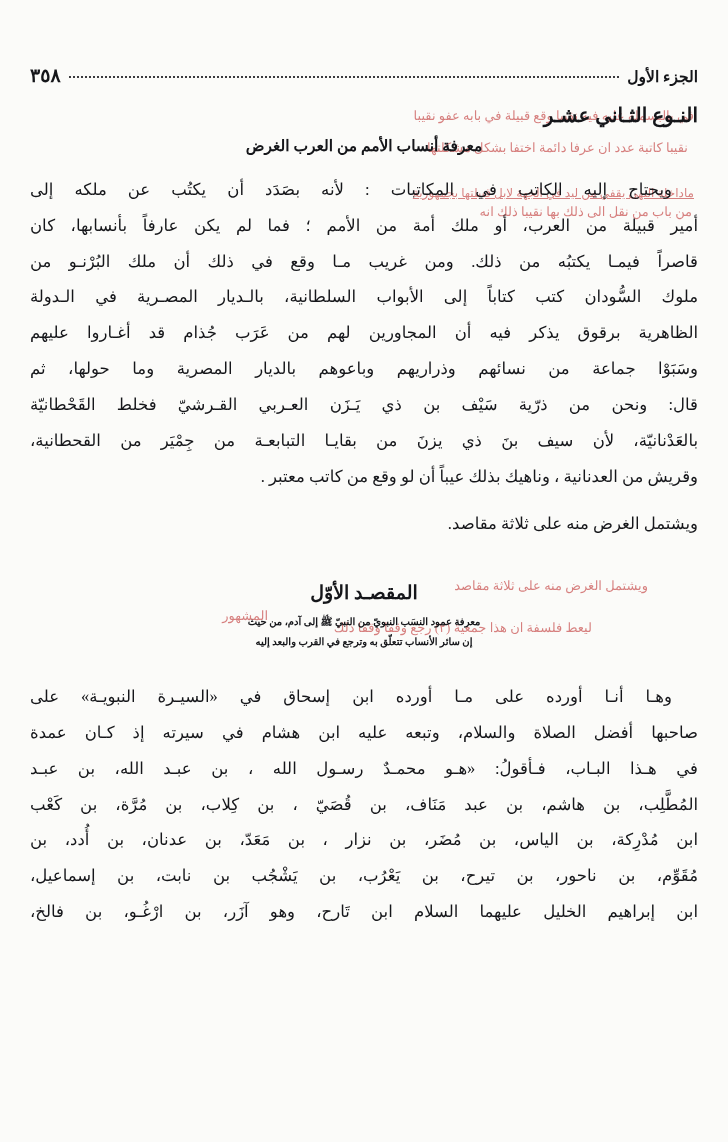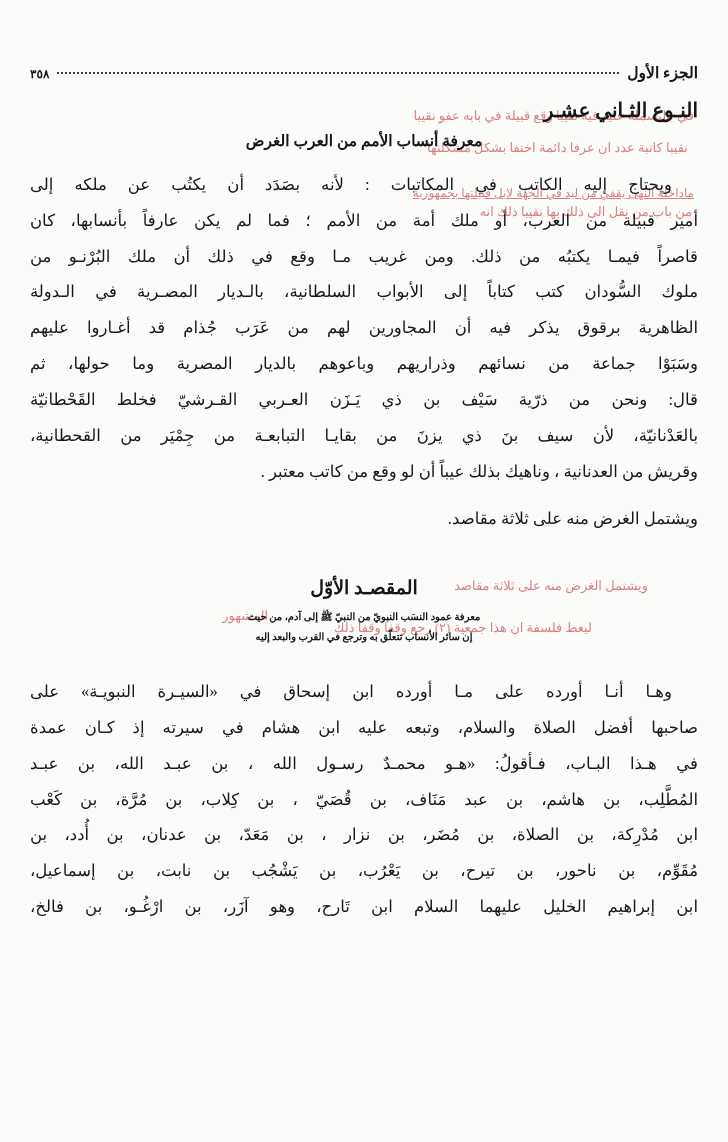--- a/index.html
+++ b/index.html
@@ -51,21 +51,21 @@
   .header-row .part-title { white-space: nowrap; }
   .header-row .dots {
     flex: 1 1 auto;
     margin: 0 8px;
     border-bottom: 2px dotted #3a3a3e;
     transform: translateY(-4px);
     height: 1px;
   }
   .header-row .page-number {
     white-space: nowrap;
-    font-size: 12px;
+    font-size: 19px;
     letter-spacing: 1px;
     font-family: Liberation Serif, serif;
   }
 
   
   .main-heading {
     text-align: right;
     font-size: 20px;
     font-weight: bold;
     margin-top: 16px;
@@ -161,19 +161,19 @@
     <div class="section-sub">معرفة عمود النسَب النبويّ من النبيّ ﷺ إلى آدم، من حيث</div>
     <div class="section-sub" style="margin-top:0">إن سائر الأنساب تتعلّق به وترجع في القرب والبعد إليه</div>
 
     <div class="spacer-sm"></div>
 
     <div class="body-block">
       <p class="para first">وهـا أنـا أورده على مـا أورده ابن إسحاق في «السيـرة النبويـة» على</p>
       <p class="para">صاحبها أفضل الصلاة والسلام، وتبعه عليه ابن هشام في سيرته إذ كـان عمدة</p>
       <p class="para">في هـذا البـاب، فـأقولُ: «هـو محمـدٌ رسـول الله ، بن عبـد الله، بن عبـد</p>
       <p class="para">المُطَّلِب، بن هاشم، بن عبد مَنَاف، بن قُصَيّ ، بن كِلاب، بن مُرَّة، بن كَعْب</p>
-      <p class="para">ابن مُدْرِكة، بن الصلاة، بن مُضَر، بن نزار ، بن مَعَدّ، بن عدنان، بن أُدد، بن</p>
+      <p class="para">ابن مُدْرِكة، بن الياس، بن مُضَر، بن نزار ، بن مَعَدّ، بن عدنان، بن أُدد، بن</p>
       <p class="para">مُقَوِّم، بن ناحور، بن تيرح، بن يَعْرُب، بن يَشْجُب بن نابت، بن إسماعيل،</p>
       <p class="para">ابن إبراهيم الخليل عليهما السلام ابن تَارح، وهو آزَر، بن ارْغُـو، بن فالخ،</p>
     </div>
 
   </div>
 </div>
 
 </body></html>

